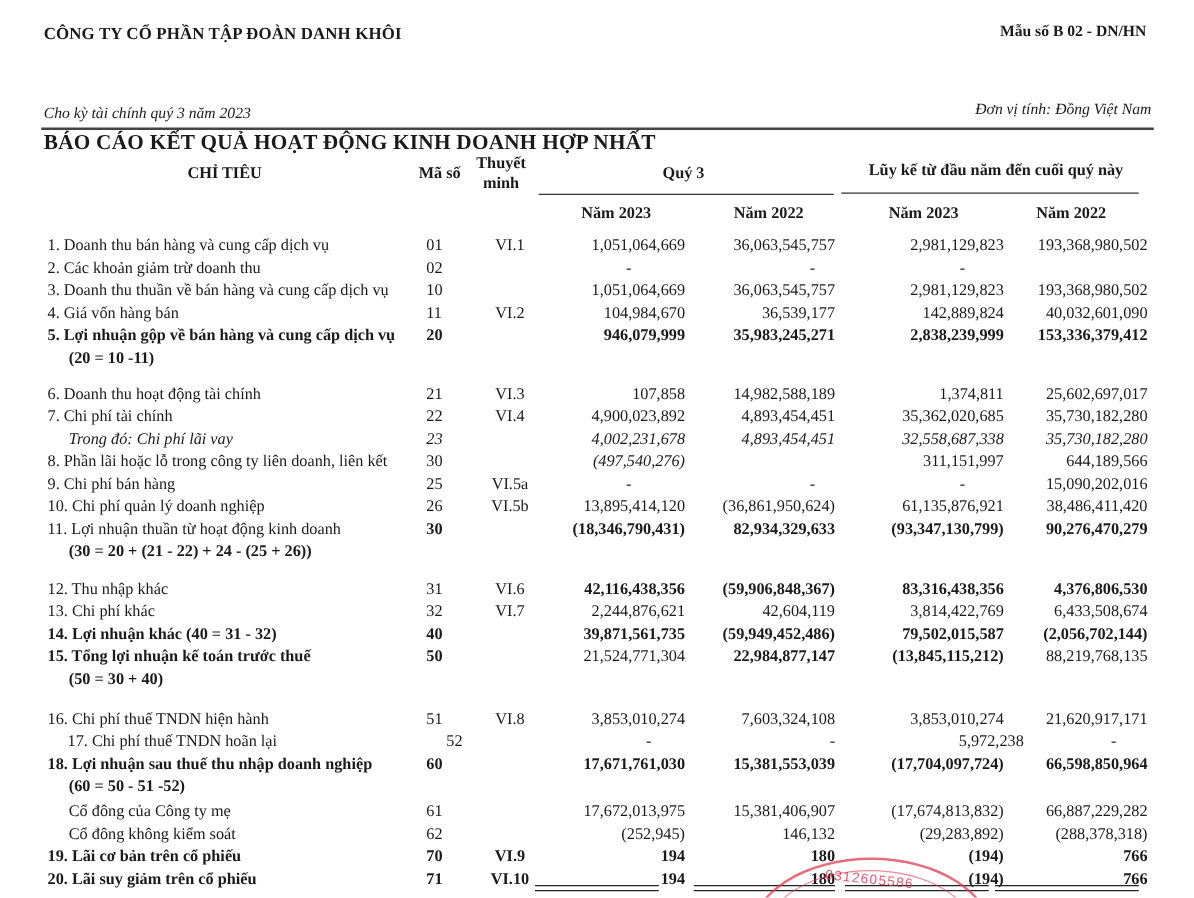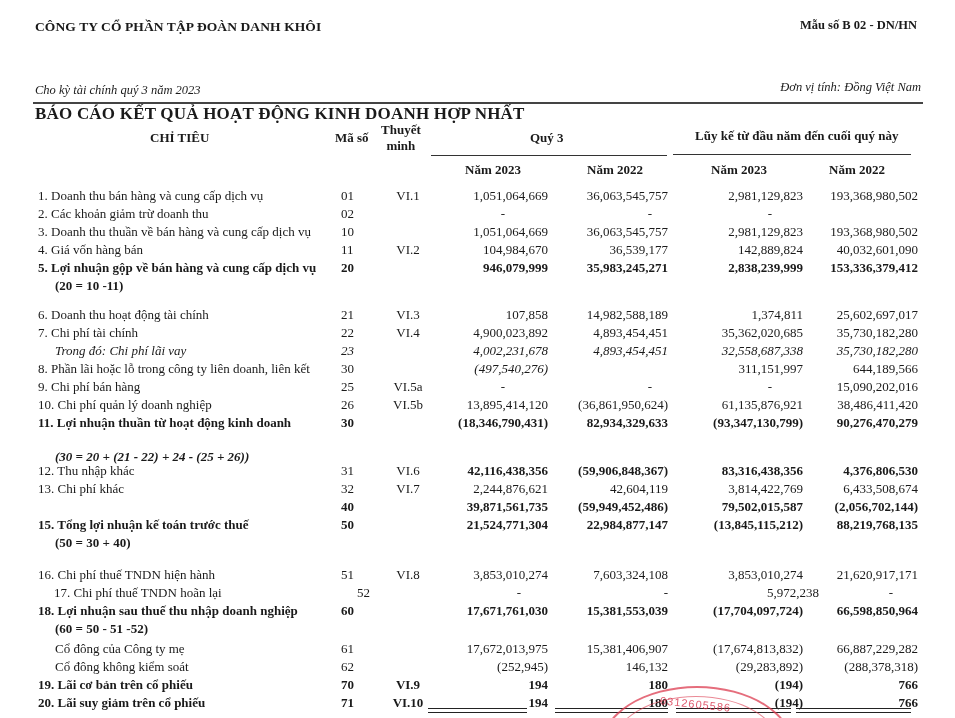--- a/index.html
+++ b/index.html
@@ -185,29 +185,29 @@
     <div class="row" style="top: 396px;">
       <span class="lbl">10. Chi phí quản lý doanh nghiệp</span>
       <span class="code">26</span>
       <span class="note">VI.5b</span>
       <span class="num c1">13,895,414,120</span>
       <span class="num c2">(36,861,950,624)</span>
       <span class="num c3">61,135,876,921</span>
       <span class="num c4">38,486,411,420</span>
     </div>
     <div class="row" style="top: 414px;">
-      <span class="lbl" style="font-weight: bold;">11. Lợi nhuận thuần từ hoạt động kinh doanh</span>
+      <span class="lbl" style="font-weight: normal;">11. Lợi nhuận thuần từ hoạt động kinh doanh</span>
       <span class="code" style="font-weight: bold;">30</span>
       <span class="note"></span>
       <span class="num c1" style="font-weight: bold;">(18,346,790,431)</span>
       <span class="num c2" style="font-weight: bold;">82,934,329,633</span>
       <span class="num c3" style="font-weight: bold;">(93,347,130,799)</span>
       <span class="num c4" style="font-weight: bold;">90,276,470,279</span>
     </div>
-    <div class="row b" style="top: 448px; font-style: italic;">
+    <div class="row b" style="top: 432px;">
       <span class="lbl ind" style="font-weight: bold;">(30 = 20 + (21 - 22) + 24 - (25 + 26))</span>
       <span class="code" style="font-weight: bold;"></span>
       <span class="note"></span>
       <span class="num c1"></span>
       <span class="num c2"></span>
       <span class="num c3"></span>
       <span class="num c4"></span>
     </div>
     <div class="row" style="top: 462px;">
       <span class="lbl">12. Thu nhập khác</span>
@@ -221,35 +221,36 @@
     <div class="row" style="top: 480px;">
       <span class="lbl">13. Chi phí khác</span>
       <span class="code">32</span>
       <span class="note">VI.7</span>
       <span class="num c1">2,244,876,621</span>
       <span class="num c2">42,604,119</span>
       <span class="num c3">3,814,422,769</span>
       <span class="num c4">6,433,508,674</span>
     </div>
     <div class="row" style="top: 498px;">
+      <span class="lbl" style="font-weight: bold;">14. Lợi nhuận khác (40 = 31 - 32)</span>
       <span class="code" style="font-weight: bold;">40</span>
       <span class="note"></span>
       <span class="num c1" style="font-weight: bold;">39,871,561,735</span>
       <span class="num c2" style="font-weight: bold;">(59,949,452,486)</span>
       <span class="num c3" style="font-weight: bold;">79,502,015,587</span>
       <span class="num c4" style="font-weight: bold;">(2,056,702,144)</span>
     </div>
     <div class="row" style="top: 516px;">
       <span class="lbl" style="font-weight: bold;">15. Tổng lợi nhuận kế toán trước thuế</span>
       <span class="code" style="font-weight: bold;">50</span>
       <span class="note"></span>
-      <span class="num c1" style="font-weight: bold;">21,524,771,304</span>
+      <span class="num c1" style="font-weight: normal;">21,524,771,304</span>
       <span class="num c2" style="font-weight: bold; text-align: right;">22,984,877,147</span>
       <span class="num c3" style="font-weight: bold;">(13,845,115,212)</span>
-      <span class="num c4" style="font-weight: bold;">88,219,768,135</span>
+      <span class="num c4" style="font-weight: normal;">88,219,768,135</span>
     </div>
     <div class="row b" style="top: 534px;">
       <span class="lbl ind" style="font-weight: bold;">(50 = 30 + 40)</span>
       <span class="code" style="font-weight: bold;"></span>
       <span class="note"></span>
       <span class="num c1"></span>
       <span class="num c2"></span>
       <span class="num c3"></span>
       <span class="num c4"></span>
     </div>

